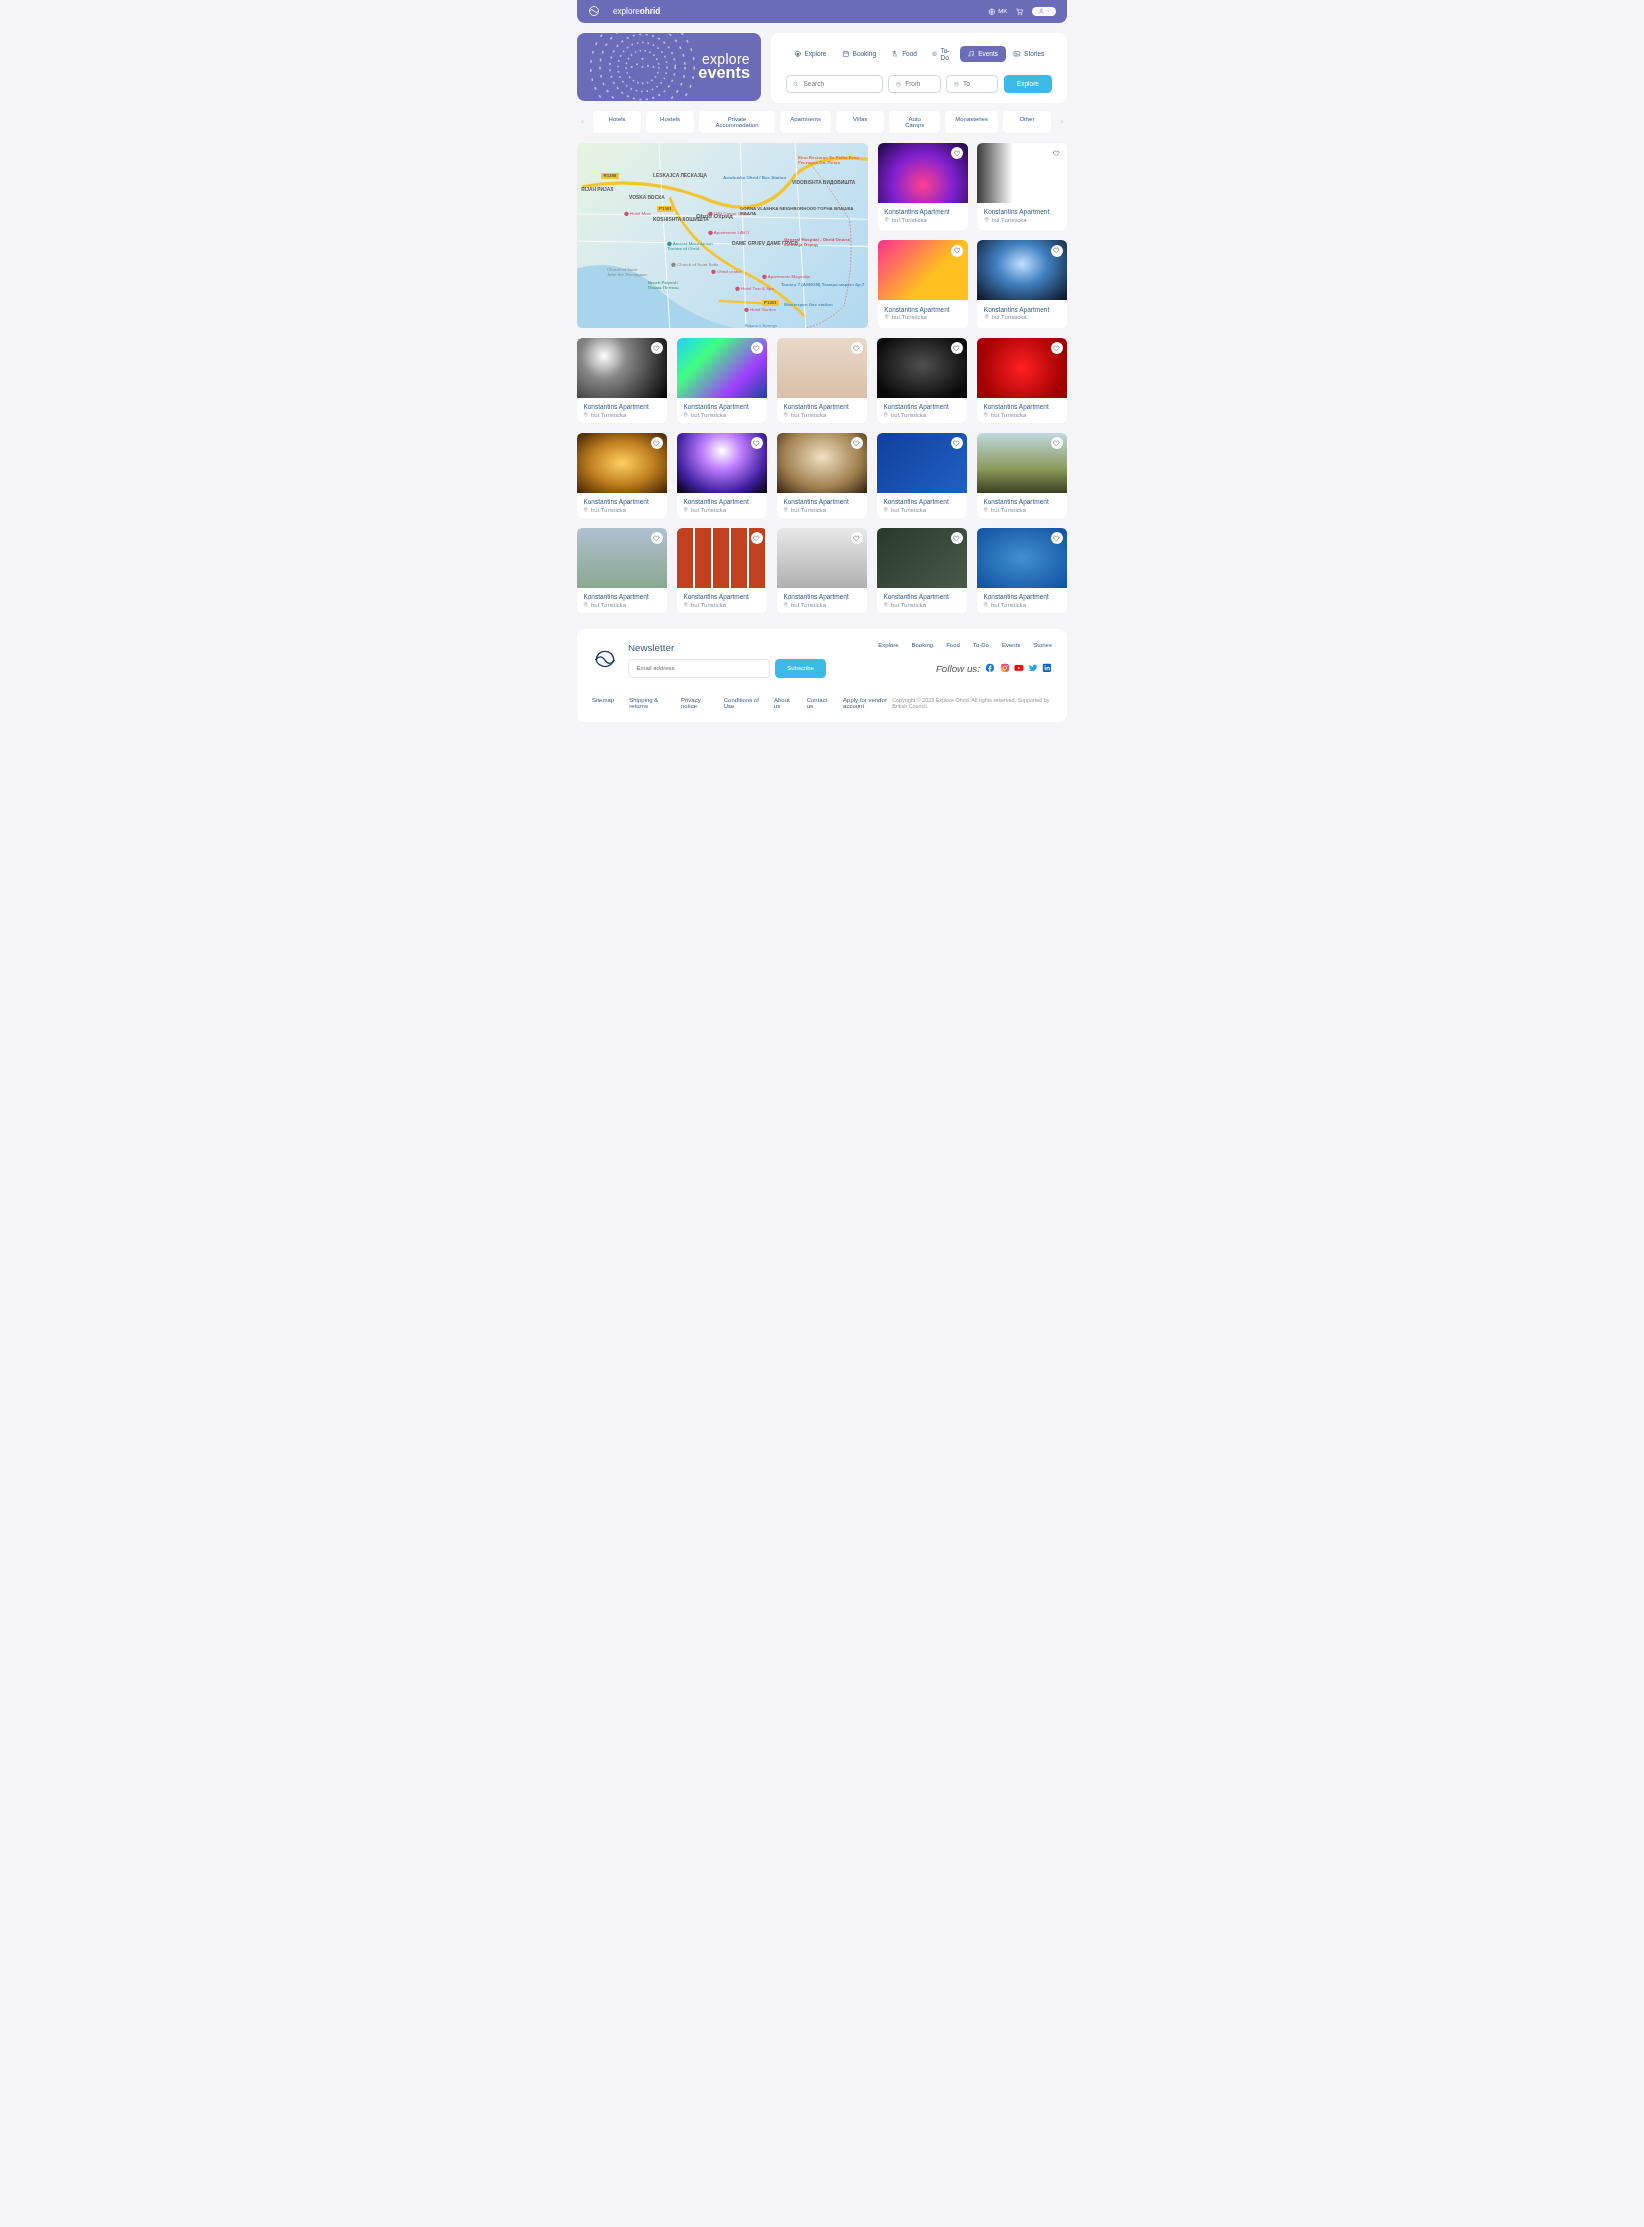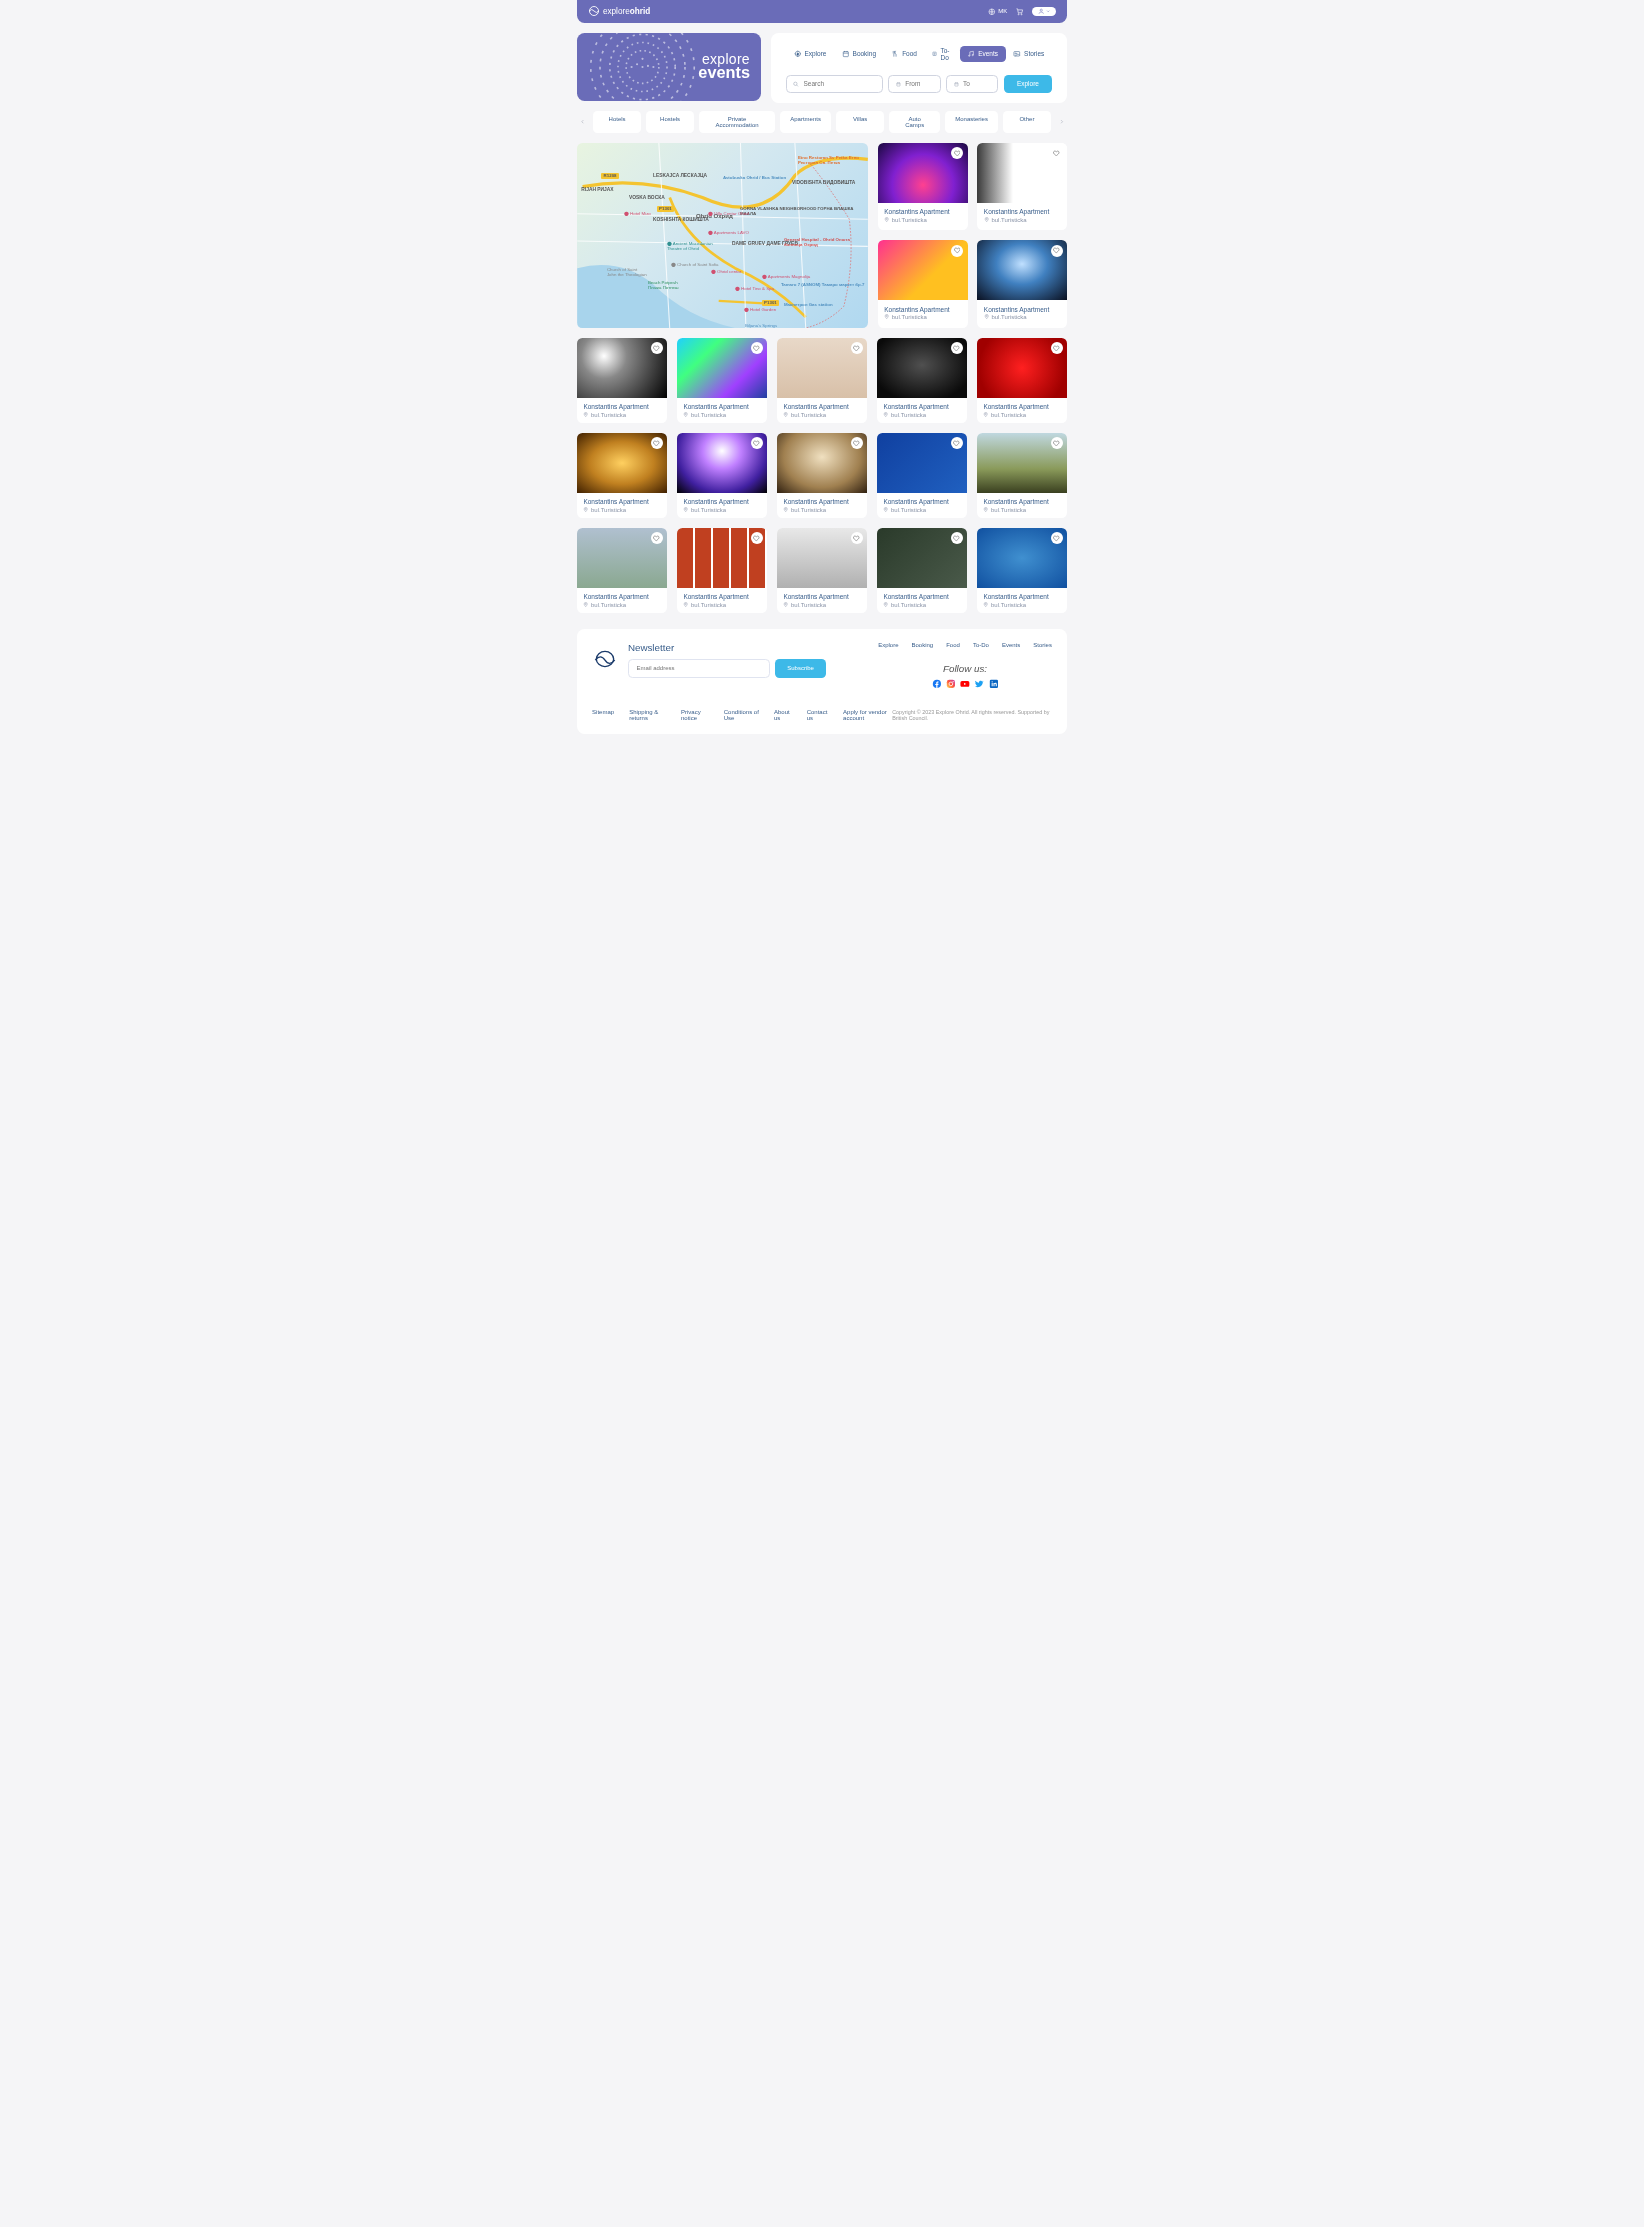--- a/index.html
+++ b/index.html
@@ -1,21 +1,21 @@
 <!DOCTYPE html>
 <html style="font-size:8.7px"><head>
 <meta charset="utf-8">
 <style>
 * { margin: 0; padding: 0; box-sizing: border-box; }
 body { font-family: -apple-system, BlinkMacSystemFont, 'Segoe UI', Arial, sans-serif; background: #f5f5f7; color: #2c3e50; }
 .page { max-width: 501px; margin: 0 auto; padding: 0 5.4px; }
 
 
 .topbar { background: #6a6cb8; border-radius: 0 0 7.6px 7.6px; padding: 5.4px 11px; display: flex; align-items: center; justify-content: space-between; color: #fff; }
-.logo { display: flex; align-items: center; gap: 3px; font-weight: 600; font-size: 8.2px; }
+.logo { display: flex; align-items: center; gap: 13px; font-weight: 600; font-size: 8.2px; }
 .logo .thin { font-weight: 300; }
 .logo-icon { width: 12px; height: 12px; }
 .topbar-right { display: flex; align-items: center; gap: 7.6px; }
 .lang { display: flex; align-items: center; gap: 2.2px; font-size: 6px; font-weight: 500; }
 .icon-btn { width: 9.8px; height: 9.8px; display: flex; align-items: center; justify-content: center; cursor: pointer; }
 .user-pill { background: #fff; color: #6a6cb8; border-radius: 27px; padding: 1.6px 5.4px; display: flex; align-items: center; gap: 2.2px; cursor: pointer; }
 
 
 .hero-row { display: flex; gap: 9.8px; margin-top: 9.8px; }
 .hero-banner { width: 194px; height: 68px; background: #6a6cb8; border-radius: 7.6px; display: flex; align-items: center; justify-content: flex-end; padding: 11px; color: #fff; position: relative; overflow: hidden; }
@@ -87,21 +87,21 @@
 .footer-top { display: flex; justify-content: space-between; align-items: flex-start; gap: 44px; }
 .newsletter { display: flex; gap: 9.8px; align-items: flex-start; }
 .news-logo { width: 26px; height: 26px; margin-top: 4.4px; }
 .news-body h3 { font-size: 9.8px; color: #385d8a; font-weight: 500; margin-bottom: 6.5px; }
 .news-form { display: flex; gap: 5.4px; }
 .news-input { border: 0.5px solid #e0e4f0; border-radius: 4.4px; padding: 5.4px 7.6px; font-size: 6px; width: 142px; outline: none; }
 .subscribe-btn { background: #3db9e8; color: #fff; border: none; border-radius: 4.4px; padding: 5.4px 12px; font-size: 6px; cursor: pointer; }
 .footer-right { text-align: right; }
 .footer-nav { display: flex; gap: 13px; font-size: 6px; color: #385d8a; margin-bottom: 15.2px; justify-content: flex-end; }
 .footer-nav span { cursor: pointer; }
-.follow { display: flex; align-items: center; gap: 5.4px; justify-content: flex-end; flex-direction: column; }
+.follow { display: flex; align-items: center; gap: 5.4px; justify-content: flex-end; }
 .follow-label { font-size: 9.8px; color: #555; font-style: italic; }
 .social { display: flex; gap: 4.4px; }
 .social-icon { width: 9.8px; height: 9.8px; cursor: pointer; }
 .footer-bottom { display: flex; justify-content: space-between; align-items: center; margin-top: 11px; padding-top: 8.7px; }
 .footer-links { display: flex; gap: 15.2px; font-size: 6px; color: #385d8a; }
 .footer-links span { cursor: pointer; }
 .copyright { font-size: 5.4px; color: #999; }
 </style>
 </head>
 <body>

